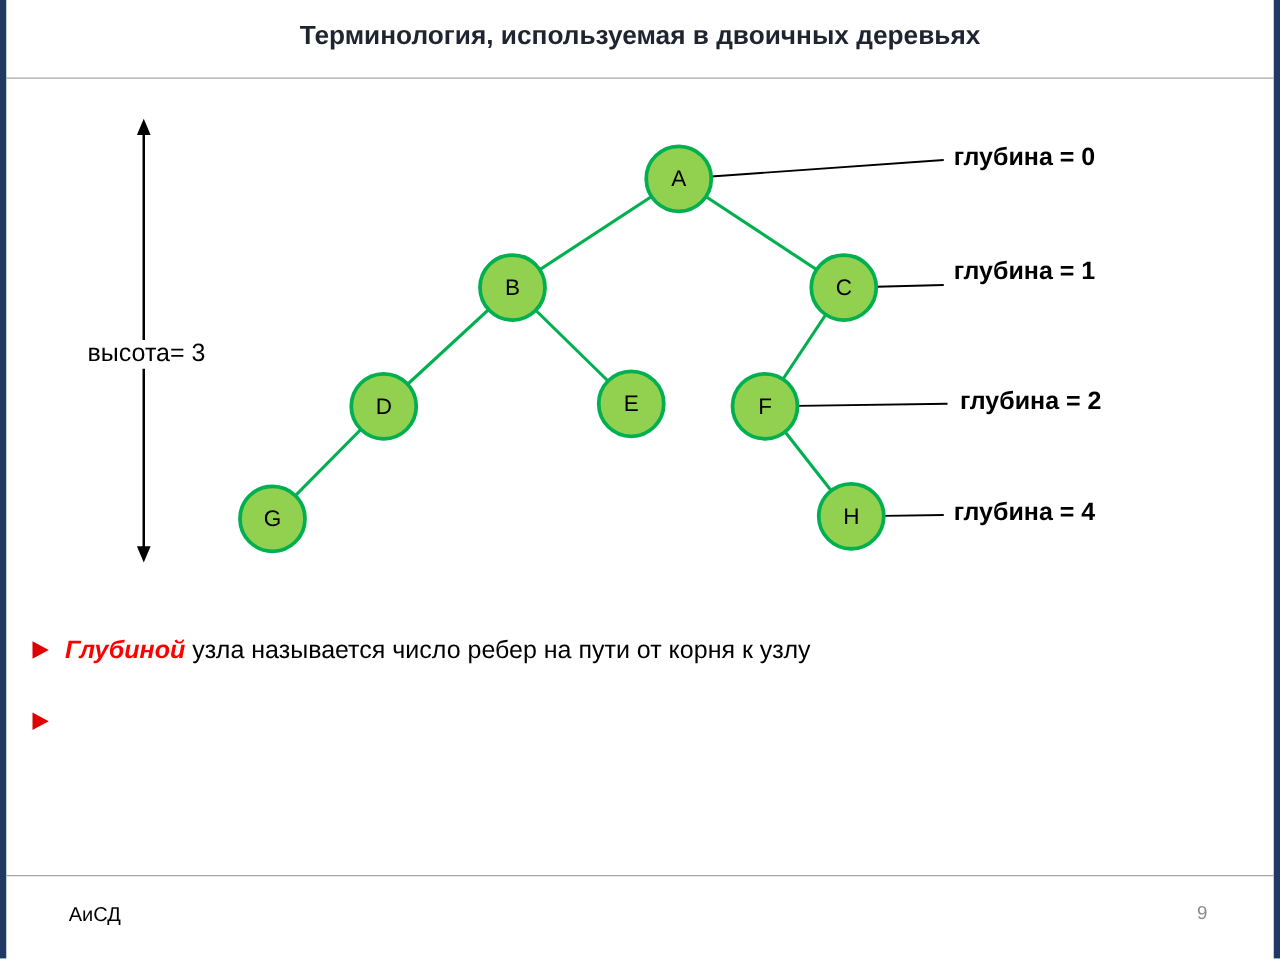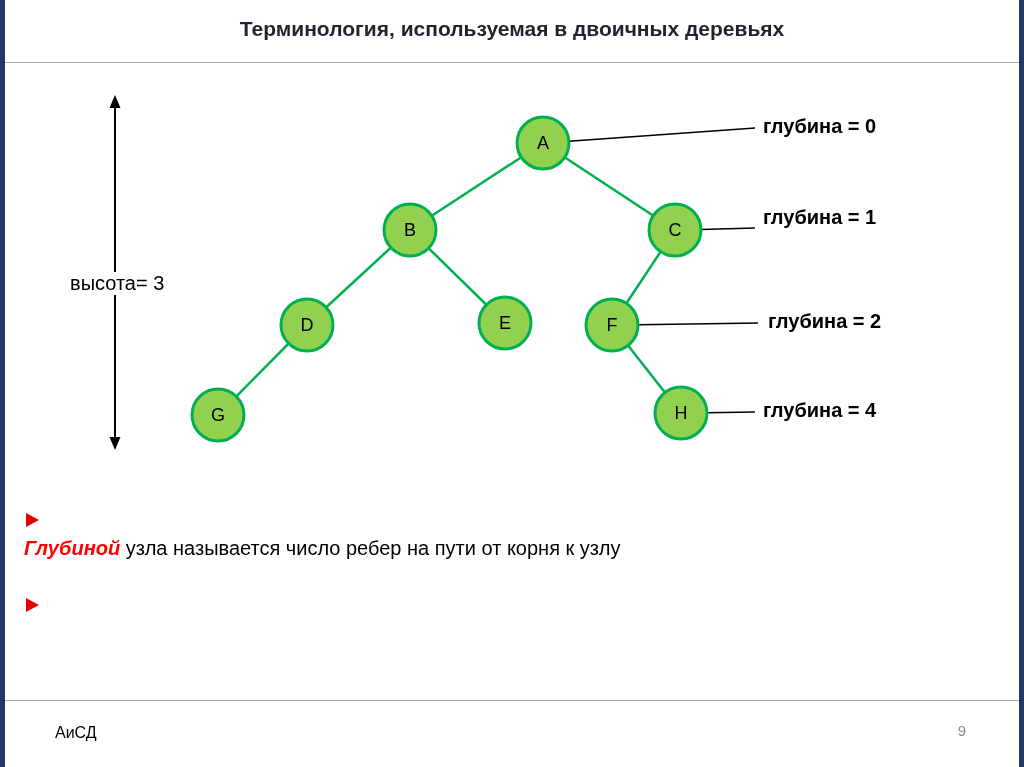--- a/index.html
+++ b/index.html
@@ -31,21 +31,21 @@
     position:absolute; font-size:20px; color:#000; white-space:nowrap;font-weight:bold;
   }
   .height-label {
     position:absolute; font-size:20px; color:#000; white-space:nowrap;
     background:#ffffff; padding:0 3px;
   }
 
   .bullets { position:absolute; top:506px; left:24px; right:28px; }
   .bullet {
     display:flex; align-items:flex-start;
-    margin-bottom:29px; font-size:20px; line-height:28px; color:#000;flex-direction:column;
+    margin-bottom:29px; font-size:20px; line-height:28px; color:#000;
   }
   .bullet-marker {
     flex:0 0 28px; width:28px; position:relative; height:28px;
   }
   .bullet-marker::before {
     content:""; position:absolute; left:2px; top:7px;
     width:0; height:0;
     border-left:13px solid #e00000;
     border-top:7px solid transparent;
     border-bottom:7px solid transparent;

